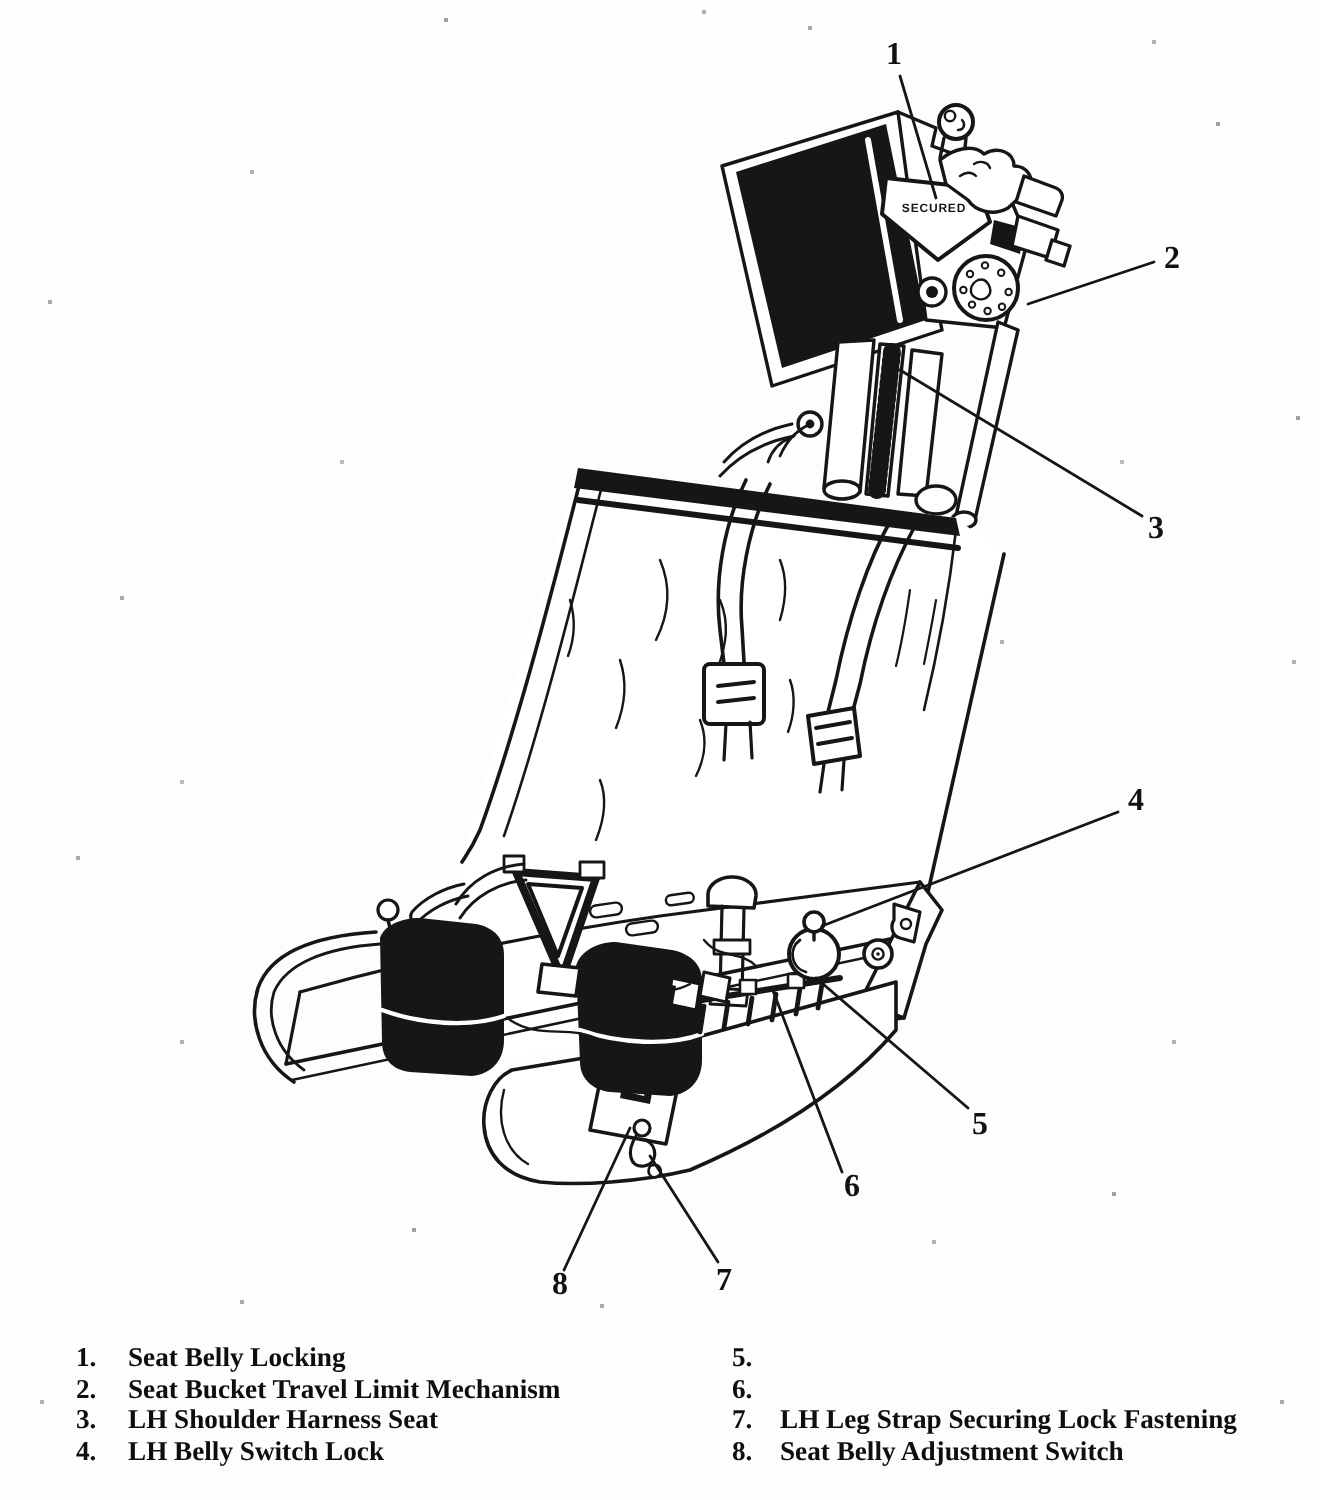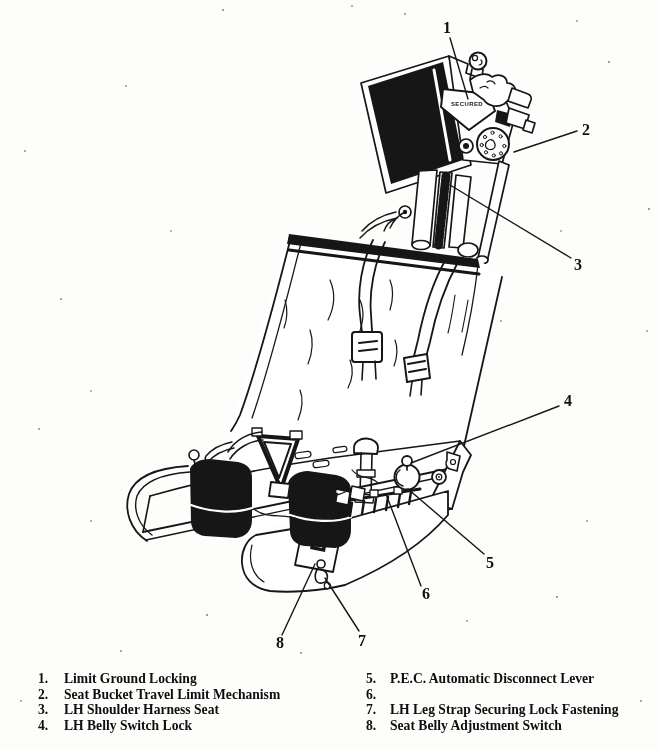--- a/index.html
+++ b/index.html
@@ -248,39 +248,38 @@
   <div class="callout" style="left:568px;top:401px;">4</div>
   <div class="callout" style="left:490px;top:563px;">5</div>
   <div class="callout" style="left:426px;top:594px;">6</div>
   <div class="callout" style="left:362px;top:641px;">7</div>
   <div class="callout" style="left:280px;top:643px;">8</div>
 
   <div class="legend">
     <div class="col left">
       <div class="row">
         <span class="num">1.</span>
-        <span class="lab">Limit Ground Locking</span>
+        <span class="lab">Seat Belly Locking</span>
       </div>
       <div class="row">
         <span class="num">2.</span>
         <span class="lab">Seat Bucket Travel Limit Mechanism</span>
       </div>
       <div class="row">
         <span class="num">3.</span>
         <span class="lab">LH Shoulder Harness Seat</span>
       </div>
       <div class="row">
         <span class="num">4.</span>
         <span class="lab">LH Belly Switch Lock</span>
       </div>
     </div>
     <div class="col right">
       <div class="row">
         <span class="num">5.</span>
-        <span class="lab">P.E.C. Automatic Disconnect Lever</span>
       </div>
       <div class="row">
         <span class="num">6.</span>
       </div>
       <div class="row">
         <span class="num">7.</span>
         <span class="lab">LH Leg Strap Securing Lock Fastening</span>
       </div>
       <div class="row">
         <span class="num">8.</span>

